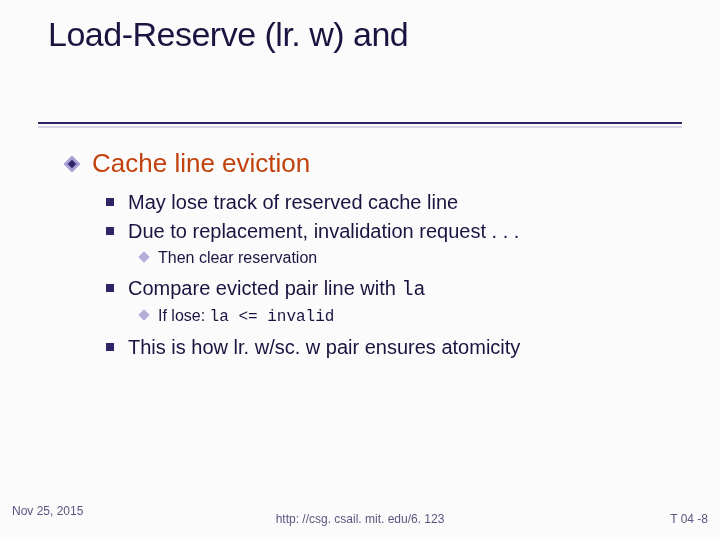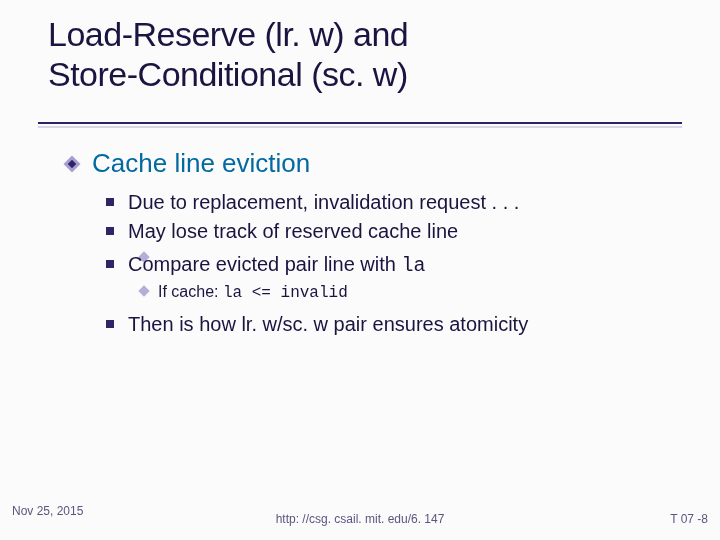--- a/index.html
+++ b/index.html
@@ -46,21 +46,21 @@
     border-top: 2px solid #d8d6e4;
   }
   .body {
     position: absolute;
     left: 66px;
     top: 148px;
     width: 620px;
   }
   .lvl1 {
     font-size: 26px;
-    color: #0369a1;
+    color: #c2410c;
     margin: 0 0 10px 0;
     position: relative;
     padding-left: 26px;
   }
   .lvl1 .bullet1 {
     position: absolute;
     left: 0;
     top: 10px;
     width: 12px;
     height: 12px;
@@ -128,67 +128,67 @@
   .footer .url  { position: absolute; left: 0; width: 720px; text-align: center; bottom: 0; }
   .footer .page { position: absolute; right: 12px; bottom: 0; }
 </style>
 </head>
 <body>
 
 <div class="slide">
 
   <div class="title">
     <span>Load-Reserve (lr. w) and</span><br>
-    <span>Store-Conditional (sc. w)</span>
   </div>
 
   <div class="rule">
     <div class="shadow"></div>
   </div>
 
   <div class="body">
 
     <div class="lvl1">
       <span class="bullet1">
         <span class="outer"></span>
           <span class="inner"></span>
       </span>
       <span>Cache line eviction</span>
     </div>
 
     <div class="lvl2">
       <span class="bullet2"></span>
-      <span>Due to replacement, invalidation request . . .</span>
+      <span>May lose track of reserved cache line</span>
     </div>
 
     <div class="lvl2">
       <span class="bullet2"></span>
-      <span>May lose track of reserved cache line</span>
+      <span>Due to replacement, invalidation request . . .</span>
     </div>
 
     <div class="lvl3">
       <span class="bullet3"></span>
+      <span>Then clear reservation</span>
     </div>
 
     <div class="lvl2">
       <span class="bullet2"></span>
       <span>Compare evicted pair line with </span><span class="mono">la</span>
     </div>
 
     <div class="lvl3">
       <span class="bullet3"></span>
-      <span>If cache: </span><span class="mono">la &lt;= invalid</span>
+      <span>If lose: </span><span class="mono">la &lt;= invalid</span>
     </div>
 
     <div class="lvl2">
       <span class="bullet2"></span>
-      <span>Then is how lr. w/sc. w pair ensures atomicity</span>
+      <span>This is how lr. w/sc. w pair ensures atomicity</span>
     </div>
 
   </div>
 
   <div class="footer">
     <div class="date">Nov 25, 2015</div>
-    <div class="url">http: //csg. csail. mit. edu/6. 147</div>
-    <div class="page">T 07 -8</div>
+    <div class="url">http: //csg. csail. mit. edu/6. 123</div>
+    <div class="page">T 04 -8</div>
   </div>
 
 </div>
 
 </body></html>

